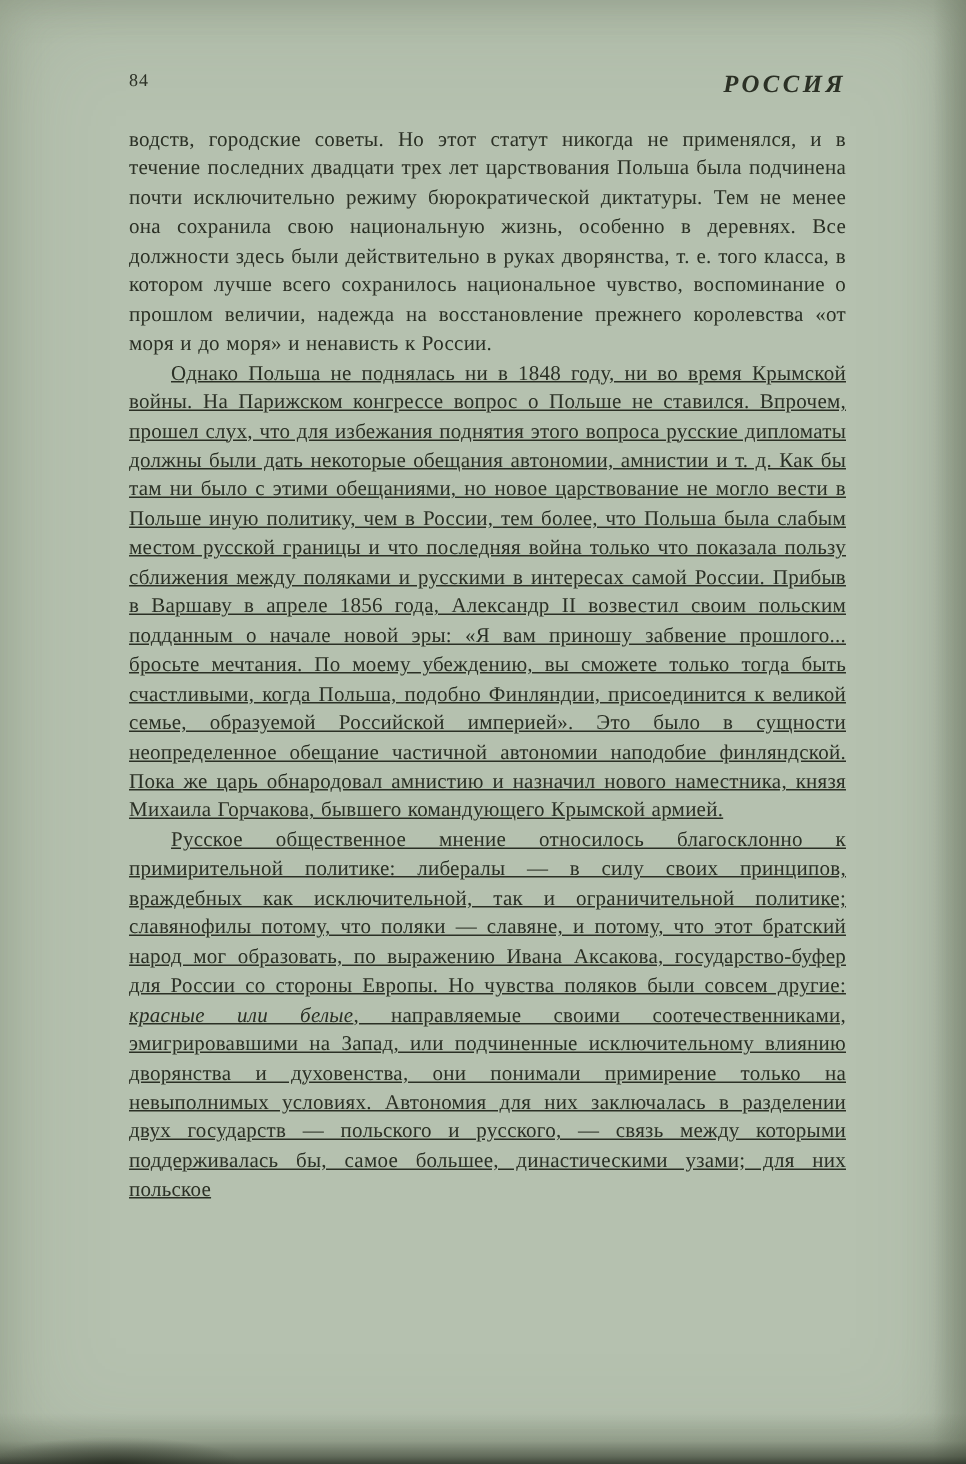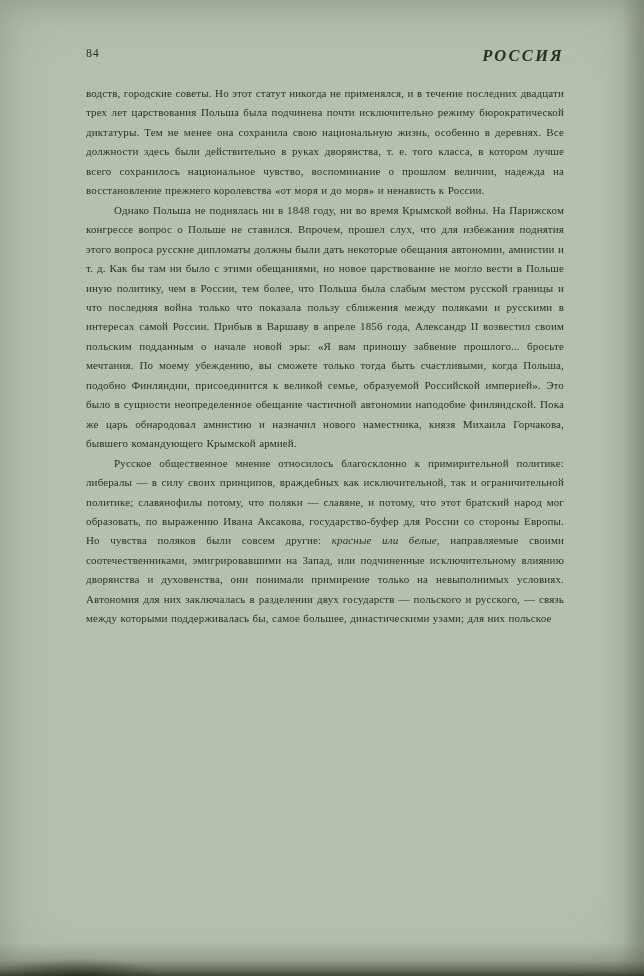--- a/index.html
+++ b/index.html
@@ -42,32 +42,33 @@
     position: absolute;
     left: 0;
     right: 0;
     text-align: right;
     font-style: italic;
     font-weight: bold;
     font-size: 16.5px;
     letter-spacing: 0.14em;
   }
   .body-text {
-    font-size: 11px;
+    font-size: 14px;
     line-height: 19.45px;
     text-align: justify;
     letter-spacing: 0.012em;
     word-spacing: 0.04em;
   }
   .body-text p {
     margin: 0;
     padding: 0;
   }
   .body-text p.indent {
     text-indent: 28px;
+    text-decoration: underline;
   }
   .italic-run {
     font-style: italic;
   }
   .bottom-edge {
     position: absolute;
     left: 0;
     right: 0;
     bottom: 0;
     height: 34px;

